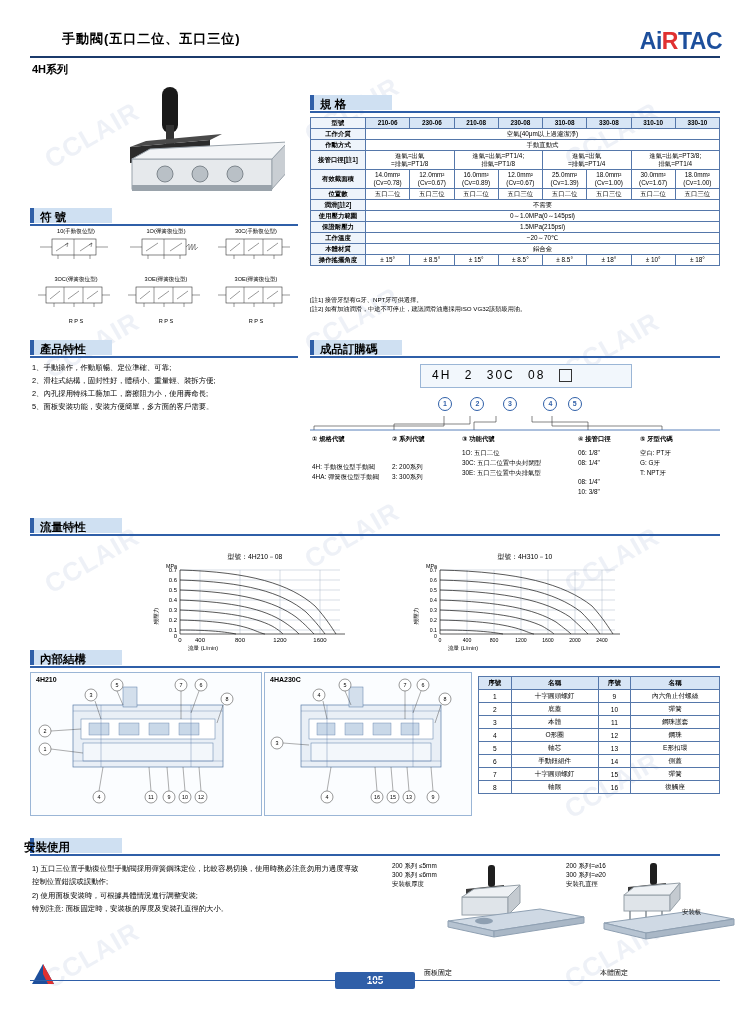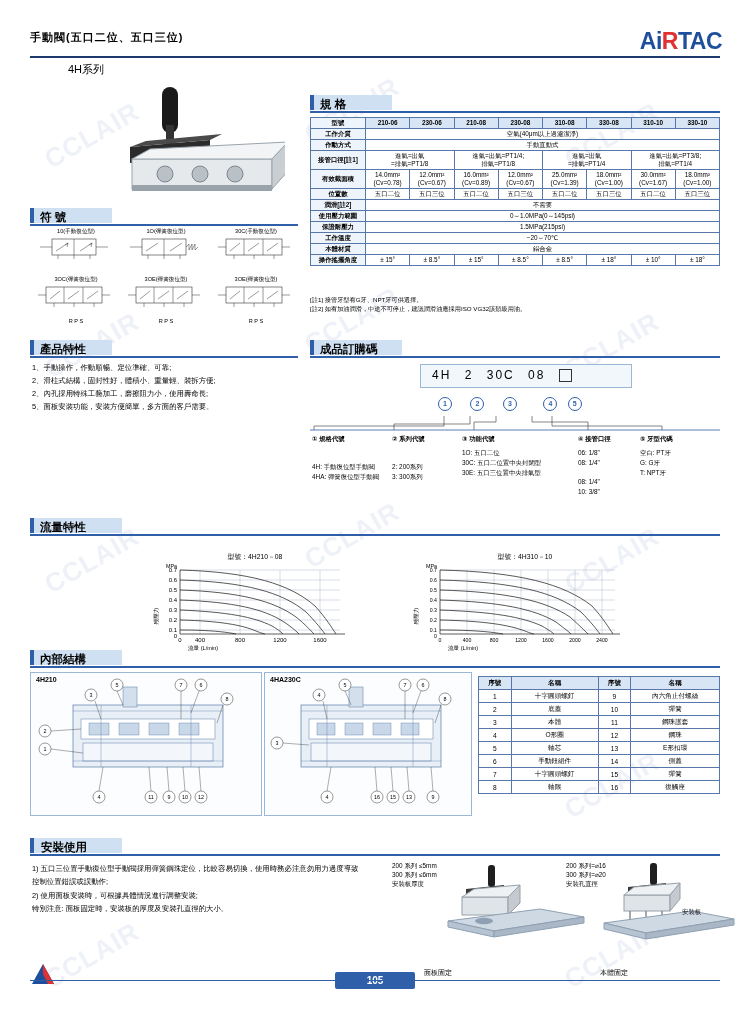--- a/index.html
+++ b/index.html
@@ -7,23 +7,23 @@
     width:750px;height:1018px;background:#fff;
     font-family:"Liberation Sans","DejaVu Sans",sans-serif;
     color:#000;position:relative;overflow:hidden;
   }
   .page{position:absolute;left:0;top:0;width:750px;height:1018px;}
   .wm{position:absolute;color:rgba(120,150,190,.13);font-size:26px;font-weight:bold;
       transform:rotate(-30deg);white-space:nowrap;pointer-events:none;user-select:none;
       font-family:"Liberation Sans",sans-serif;letter-spacing:1px;}
   
   .hdr{position:absolute;left:30px;top:30px;width:690px;}
-  .hdr-title{font-size:11px;font-weight:bold;letter-spacing:1px;}
+  .hdr-title{font-size:13px;font-weight:bold;letter-spacing:1px;margin-left:32px;}
   .hdr-rule{position:absolute;left:30px;top:56px;width:690px;height:2px;background:#1b3a6b;}
-  .hdr-series{position:absolute;left:32px;top:62px;font-size:11px;font-weight:normal;margin-left:36px;}
+  .hdr-series{position:absolute;left:32px;top:62px;font-size:11px;font-weight:bold;}
   .brand{position:absolute;right:28px;top:28px;font-size:23px;font-weight:bold;color:#1d4f9c;letter-spacing:-.5px;}
   .brand .r{color:#e03030;}
   
   .sec{position:absolute;font-size:11.5px;font-weight:bold;color:#000;}
   .secbar{position:absolute;height:2px;background:#2f5fa8;}
   .secbox{position:absolute;background:#cfe0f2;border-left:4px solid #2f5fa8;}
   
   table{border-collapse:collapse;font-size:6.4px;}
   .spec td,.spec th{border:.6px solid #5577aa;text-align:center;padding:1px 1px;line-height:1.25;}
   .spec .hd{background:#d7e5f5;font-weight:bold;}
@@ -643,21 +643,21 @@
     <tr>
       <td>8</td>
       <td>軸限</td>
       <td>16</td>
       <td>復觸座</td>
     </tr>
   </tbody>
     </table>
 
   <div class="secbox" style="left:30px;top:838px;width:88px;height:15px;"></div>
-  <div class="sec" style="left:41px;top:840px">安裝使用</div>
+  <div class="sec" style="left:24px;top:840px">安裝使用</div>
   <div class="secbar" style="left:30px;top:854px;width:690px;"></div>
 
   <div class="inst" style="left:32px;top:862px;width:330px">
     <div>1) 五口三位置手動復位型手動閥採用彈簧鋼珠定位，比較容易切換，使用時務必注意勿用力過度導致控制位置錯誤或誤動作;</div>
     <div>2) 使用面板安裝時，可根據具體情況進行調整安裝;</div>
     <div>特別注意: 面板固定時，安裝板的厚度及安裝孔直徑的大小。</div>
   </div>
 
   <div style="position:absolute;left:392px;top:862px;width:160px;">
     <div style="font-size:6.4px;line-height:1.4">

